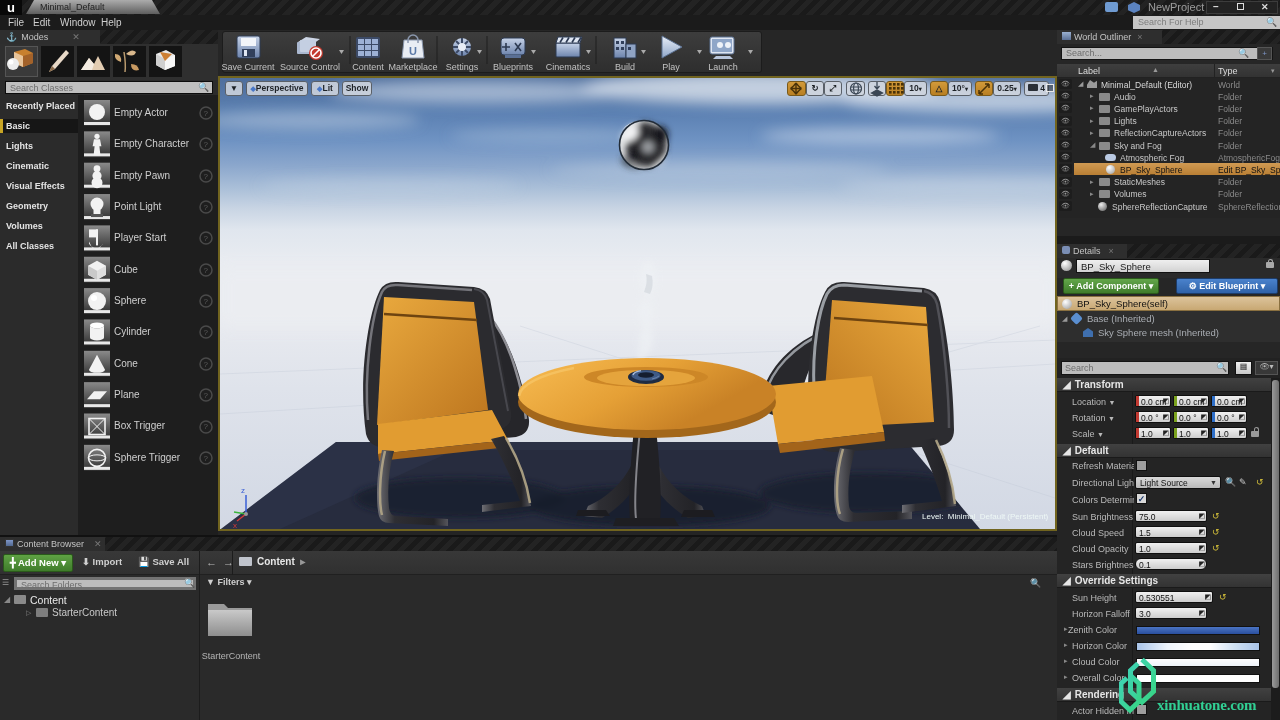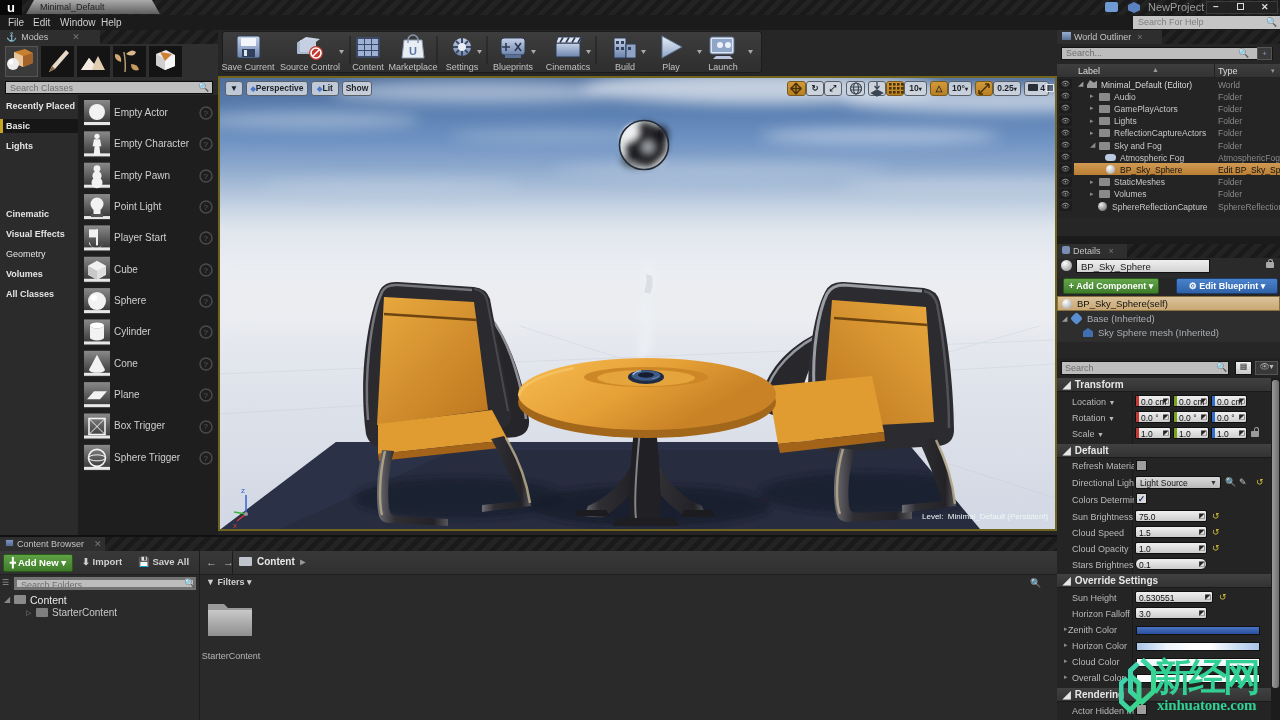--- a/index.html
+++ b/index.html
@@ -75,23 +75,23 @@
 <div class="abs" style="left:5px;top:81px;width:208px;height:13px;background:#bfbfbf;border:1px solid #0c0c0c;color:#6e6e6e;font-size:9px;line-height:12px;padding-left:4px;">Search Classes</div>
 <div class="abs" style="left:198px;top:82px;color:#222;font-size:9px;">🔍</div>
 
 <div class="abs" style="left:0;top:95px;width:78px;height:440px;background:#2b2b2b;"></div>
 <div class="abs" style="left:78px;top:95px;width:140px;height:440px;background:#1e1e1e;"></div>
 <div class="abs" style="left:0;top:119px;width:78px;height:14px;background:#161616;border-left:3px solid #c8a525;"></div>
 <div class="abs catcol" style="left:6px;top:99px;width:72px;">
   <div style="height:20px;color:#e4e4e4;font-size:9px;font-weight:bold;line-height:14px;">Recently Placed</div>
   <div style="height:20px;color:#e4e4e4;font-size:9px;font-weight:bold;line-height:14px;">Basic</div>
   <div style="height:20px;color:#e4e4e4;font-size:9px;font-weight:bold;line-height:14px;">Lights</div>
-  <div style="height:20px;color:#e4e4e4;font-size:9px;font-weight:bold;line-height:14px;margin-top:48px;">Cinematic</div>
+  <div style="height:20px;color:#e4e4e4;font-size:9px;font-weight:bold;line-height:14px;">Cinematic</div>
   <div style="height:20px;color:#e4e4e4;font-size:9px;font-weight:bold;line-height:14px;">Visual Effects</div>
-  <div style="height:20px;color:#e4e4e4;font-size:9px;font-weight:normal;line-height:14px;">Geometry</div>
+  <div style="height:20px;color:#e4e4e4;font-size:9px;font-weight:bold;line-height:14px;">Geometry</div>
   <div style="height:20px;color:#e4e4e4;font-size:9px;font-weight:bold;line-height:14px;">Volumes</div>
   <div style="height:20px;color:#e4e4e4;font-size:9px;font-weight:bold;line-height:14px;">All Classes</div>
 </div>
 
 <svg class="abs" style="left:78px;top:95px;" width="140" height="440" viewBox="0 0 140 440">
 <defs>
 <linearGradient id="thumb" x1="0" y1="0" x2="0" y2="1">
           <stop offset="0" stop-color="#8a8a8a"></stop>
           <stop offset="1" stop-color="#2e2e2e"></stop>
         </linearGradient>
@@ -819,16 +819,15 @@
           <stop offset="0" stop-color="#3fd2b4"></stop>
           <stop offset="1" stop-color="#38d585"></stop>
         </linearGradient>
       </defs>
 <g stroke="url(#wm)" fill="none" stroke-width="5" stroke-linejoin="miter">
  <path d="M23 7.5 L34.5 18.5 v21 L23 50 l-11.5-10.5 v-21 l7.5-7"></path>
  <path d="M11 23 l9 8.5 v18 L11 58 l-9-8.5 v-18 l6-5.5"></path>
  <path d="M28 24 v14" stroke-width="4"></path>
 </g>
 </svg>
-<div class="abs" style="left:1154px;top:652px;width:120px;color:#31d094;font-size:38px;font-weight:bold;font-family:'Liberation Serif',serif;letter-spacing:-3.5px;white-space:nowrap;">新经网</div>
 <div class="abs" style="left:1157px;top:697px;width:115px;color:#31d094;font-size:15px;font-weight:bold;font-family:'Liberation Serif',serif;letter-spacing:-0.2px;white-space:nowrap;">xinhuatone.com</div>
 
 </div>
 
 </body></html>

